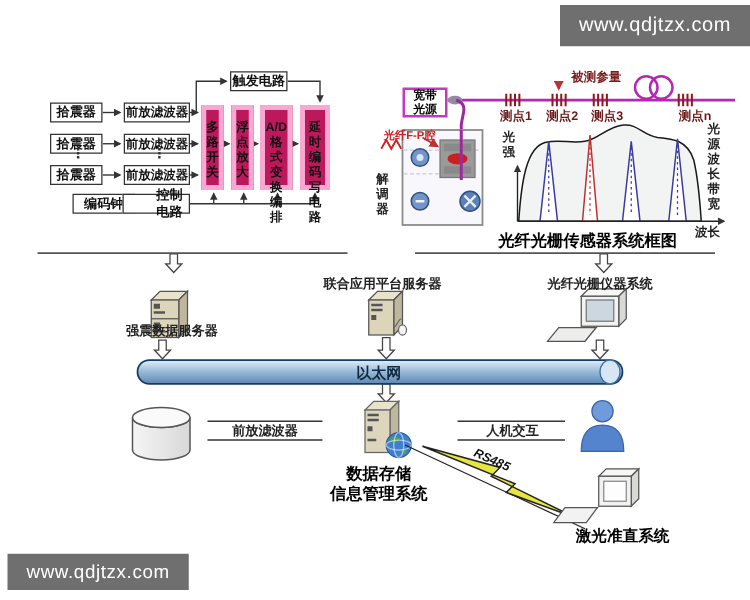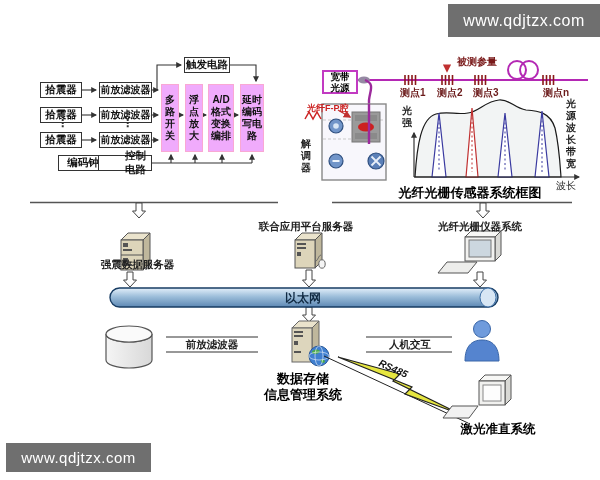--- a/index.html
+++ b/index.html
@@ -5,21 +5,21 @@
   html,body{margin:0;padding:0;background:#fff;}
   #canvas{position:relative;width:600px;height:480px;background:#ffffff;overflow:hidden;
           font-family:"Liberation Sans","DejaVu Sans",sans-serif;color:#111;}
   .abs{position:absolute;}
   svg{position:absolute;left:0;top:0;}
   .banner{background:#6f6f6f;color:#fff;display:flex;align-items:center;justify-content:center;
           font-size:16px;letter-spacing:.5px;}
   .bx{position:absolute;border:1px solid #333;background:#fff;display:flex;align-items:center;
       justify-content:center;font-weight:bold;font-size:10.5px;color:#111;box-sizing:border-box;}
   .bx-sm{font-size:10px;}
-  .vb{position:absolute;border:1px solid #f9a8d4;background:#f0abfc;box-sizing:border-box;
+  .vb{position:absolute;border:4px solid #f9a8d4;background:#be185d;box-sizing:border-box;
       font-weight:bold;font-size:10px;color:#111;}
   .vb span{display:block;word-break:break-all;text-align:center;line-height:12px;padding-top:9px;}
   .vtext{position:absolute;width:12px;word-break:break-all;text-align:center;
          line-height:12px;font-size:10px;font-weight:bold;color:#222;}
   .cap{position:absolute;font-weight:bold;font-size:13px;color:#000;text-align:center;}
   .lbl{position:absolute;font-weight:bold;font-size:10.5px;color:#222;text-align:center;}
   .maroon{color:#6b1a1a;font-size:10px;font-weight:bold;position:absolute;}
   .dots{position:absolute;font-size:11px;line-height:4px;font-weight:bold;color:#333;}
   .srcbox{position:absolute;border:2px solid #c23ac2;background:#fff;box-sizing:border-box;
           display:flex;align-items:center;justify-content:center;}
@@ -248,21 +248,21 @@
     </div>
   <div class="maroon" style="left:426px;top:55px;color:#7a1a1a;margin-left:31px;">被测参量</div>
   <div class="maroon" style="left:400px;top:86px;">测点1</div>
   <div class="maroon" style="left:437px;top:86px;">测点2</div>
   <div class="maroon" style="left:473px;top:86px;">测点3</div>
   <div class="maroon" style="left:543px;top:86px;">测点n</div>
   <div class="abs" style="left:307px;top:102px;font-size:9px;font-weight:bold;color:#cc2222;">光纤F-P腔</div>
   <div class="vtext" style="left:300px;top:138px;">解调器</div>
   <div class="vtext" style="left:401px;top:105px;">光强</div>
   <div class="vtext" style="left:565px;top:98px;">光源波长带宽</div>
-  <div class="abs" style="left:556px;top:179px;font-size:10px;font-weight:normal;color:#222;">波长</div>
+  <div class="abs" style="left:556px;top:179px;font-size:10px;font-weight:bold;color:#222;">波长</div>
   <div class="cap" style="left:385px;top:184px;width:170px;">光纤光栅传感器系统框图</div>
 
   <div class="lbl" style="left:100px;top:220px;width:75px;margin-top:38px;">强震数据服务器</div>
   <div class="lbl" style="left:258px;top:220px;width:96px;">联合应用平台服务器</div>
   <div class="lbl" style="left:437px;top:220px;width:86px;">光纤光栅仪器系统</div>
   <div class="abs" style="left:258px;top:290px;width:90px;text-align:center;font-weight:bold;font-size:12px;color:#102a43;">以太网</div>
 
   <div class="lbl" style="left:168px;top:338px;width:88px;">前放滤波器</div>
   <div class="lbl" style="left:368px;top:338px;width:84px;">人机交互</div>
   <div class="big" style="left:253px;top:370px;width:100px;">数据存储</div>

